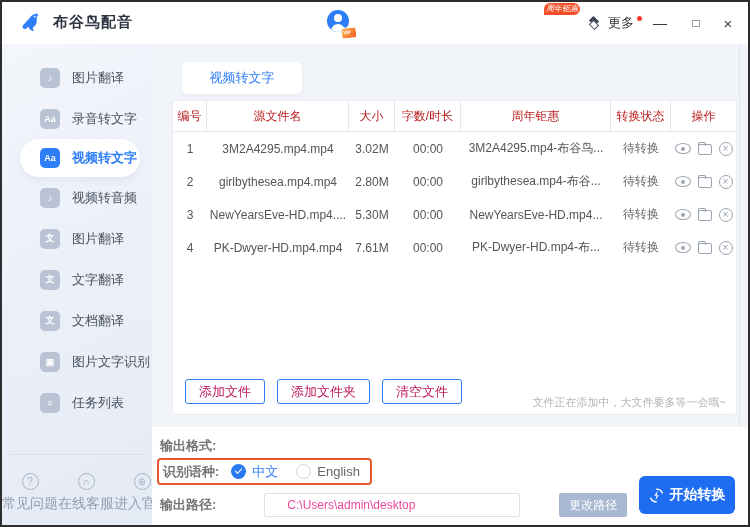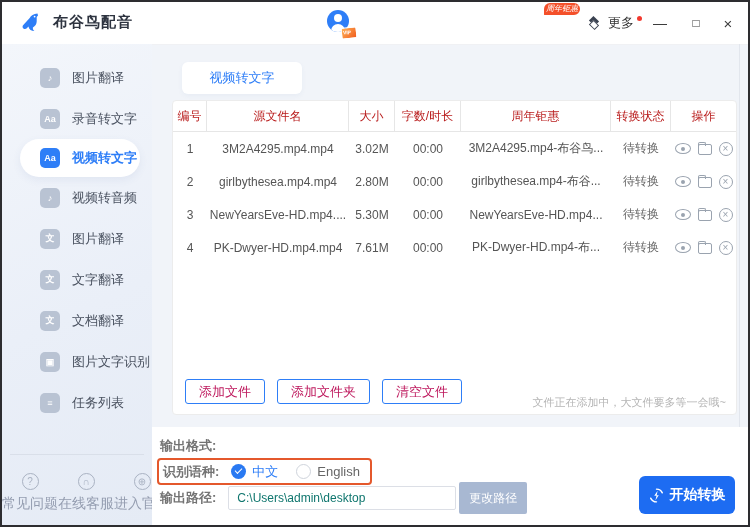--- a/index.html
+++ b/index.html
@@ -77,34 +77,34 @@
   .op-del::after{content:"×";}
   .file-btns{position:absolute;left:12px;top:278px;display:flex;gap:12px;}
   .fbtn{height:25px;padding:0 13px;background:#fff;border:1px solid #2e7ef7;border-radius:3px;color:#be185d;
           font-size:13px;cursor:pointer;}
   .note{position:absolute;right:10px;bottom:4px;font-size:11px;color:#b5b5b5;}
   
   .settings{position:absolute;left:0;right:0;top:383px;bottom:0;background:#fff;}
   .set-row{position:absolute;display:flex;align-items:center;}
   .row-format{left:8px;top:10px;height:18px;}
   .lang-box{left:5px;top:31px;height:27px;border:2px solid #e4582c;border-radius:4px;padding:0 10px 0 4px;box-sizing:border-box;}
-  .row-path{left:8px;top:58px;height:26px;}
+  .row-path{left:8px;top:65px;height:26px;gap:36px;}
   .set-label{font-size:13px;font-weight:bold;color:#737373;margin-right:12px;white-space:nowrap;}
   .radio-opt{display:flex;align-items:center;margin-right:26px;cursor:pointer;background:none;border:none;padding:0;}
   .lang-box .radio-opt{margin-right:18px;}
   .radio-opt:last-child{margin-right:0;}
   .rc{position:relative;width:15px;height:15px;border-radius:50%;background:#2979f2;margin-right:6px;flex:0 0 auto;}
   .rc::after{content:"";position:absolute;left:4px;top:4px;width:6px;height:3px;border-left:1.5px solid #fff;
           border-bottom:1.5px solid #fff;transform:rotate(-45deg);}
   .ru{width:13px;height:13px;border-radius:50%;border:1px solid #cfd4dc;background:#fff;margin-right:6px;flex:0 0 auto;}
   .ropt-label{font-size:13px;color:#666;}
   .ropt-label.sel{color:#2e7ef7;}
-  .path-input{width:210px;height:22px;border:1px solid #dcdfe6;border-radius:2px;font-size:12px;color:#0f766e;
-          padding:0 8px;font-family:"Liberation Sans",sans-serif;}
-  .change-btn{height:32px;margin-left:3px;background:#a8b8d2;color:#fff;border:none;border-radius:2px;
+  .path-input{width:210px;height:22px;border:1px solid #dcdfe6;border-radius:2px;font-size:12px;color:#ec4899;
+          padding:0 22px;font-family:"Liberation Sans",sans-serif;}
+  .change-btn{height:24px;margin-left:3px;background:#a8b8d2;color:#fff;border:none;border-radius:2px;
           font-size:12px;padding:0 10px;cursor:pointer;}
   .start-btn{position:absolute;left:487px;top:49px;width:96px;height:38px;background:#1d6cf2;border:none;border-radius:6px;
           color:#fff;font-size:14px;font-weight:bold;display:flex;align-items:center;justify-content:center;gap:6px;cursor:pointer;}
 </style>
 </head>
 <body>
 
 <div class="window">
 
   <div class="titlebar">

